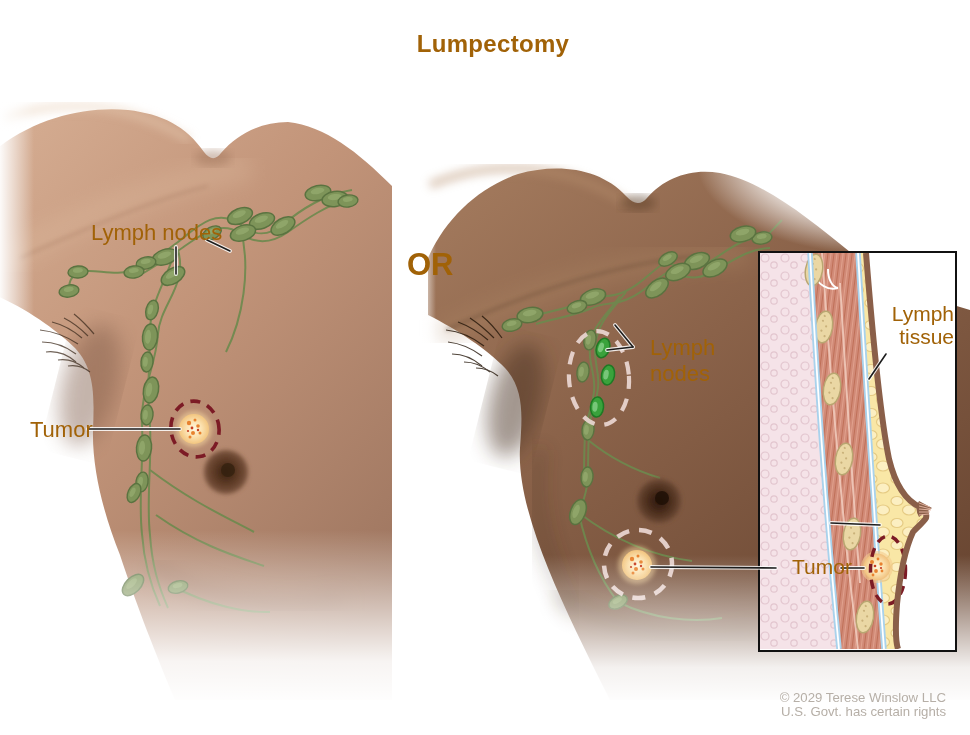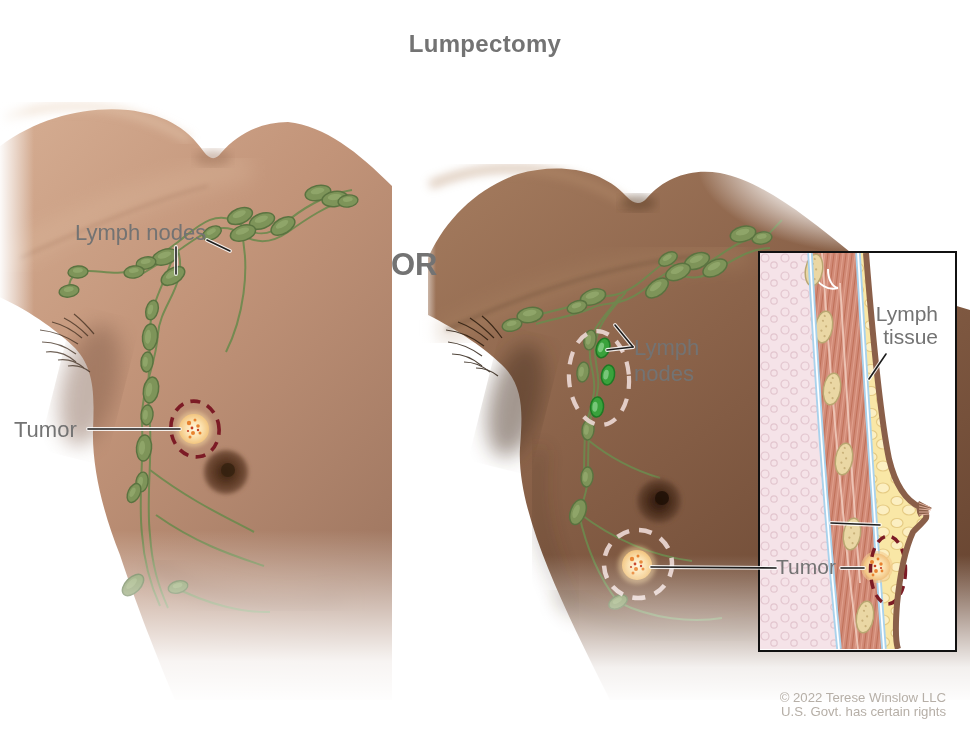--- a/index.html
+++ b/index.html
@@ -7,21 +7,21 @@
     position:relative;width:970px;height:735px;background:#ffffff;overflow:hidden;
     font-family:"Liberation Sans", sans-serif;
   }
   .artlayer{position:absolute;left:0;top:0;z-index:1;}
   .inset{
     position:absolute;left:758px;top:251px;width:199px;height:401px;
     background:#ffffff;border:2.5px solid #111111;box-sizing:border-box;z-index:5;
   }
   .inset svg{position:absolute;left:0;top:0;}
   .leaders{position:absolute;left:0;top:0;z-index:8;pointer-events:none;}
-  .label{position:absolute;color:#737373;z-index:9;}
+  .label{position:absolute;color:#a16207;z-index:9;margin-left:16px;}
   .title{left:0;right:0;top:30px;text-align:center;font-size:24px;font-weight:bold;letter-spacing:.3px;}
   .or{left:391px;top:247px;font-size:31px;font-weight:bold;}
   .lbl-lymph-left{left:75px;top:220px;width:150px;font-size:22px;}
   .lbl-tumor-left{left:14px;top:417px;font-size:22px;}
   .lbl-lymph-right{left:634px;top:335px;width:78px;font-size:22px;line-height:1.2;}
   .lbl-fatty{left:858px;top:302px;width:80px;font-size:21px;line-height:1.1;text-align:right;}
   .lbl-chest{left:777px;top:465px;width:70px;font-size:21px;line-height:1.12;}
   .lbl-tumor-inset{left:776px;top:555px;font-size:21px;}
   .credit{
     position:absolute;right:24px;top:691px;text-align:right;z-index:9;
@@ -415,16 +415,16 @@
   </svg>
 
   <div class="label title">Lumpectomy</div>
   <div class="label or">OR</div>
   <div class="label lbl-lymph-left">Lymph nodes</div>
   <div class="label lbl-tumor-left">Tumor</div>
   <div class="label lbl-lymph-right">Lymph nodes</div>
   <div class="label lbl-fatty">Lymph tissue</div>
   <div class="label lbl-tumor-inset">Tumor</div>
   <div class="credit">
-    <div>© 2022 Terese Winslow LLC</div>
+    <div>© 2029 Terese Winslow LLC</div>
     <div>U.S. Govt. has certain rights</div>
   </div>
 </div>
 
 </body></html>

